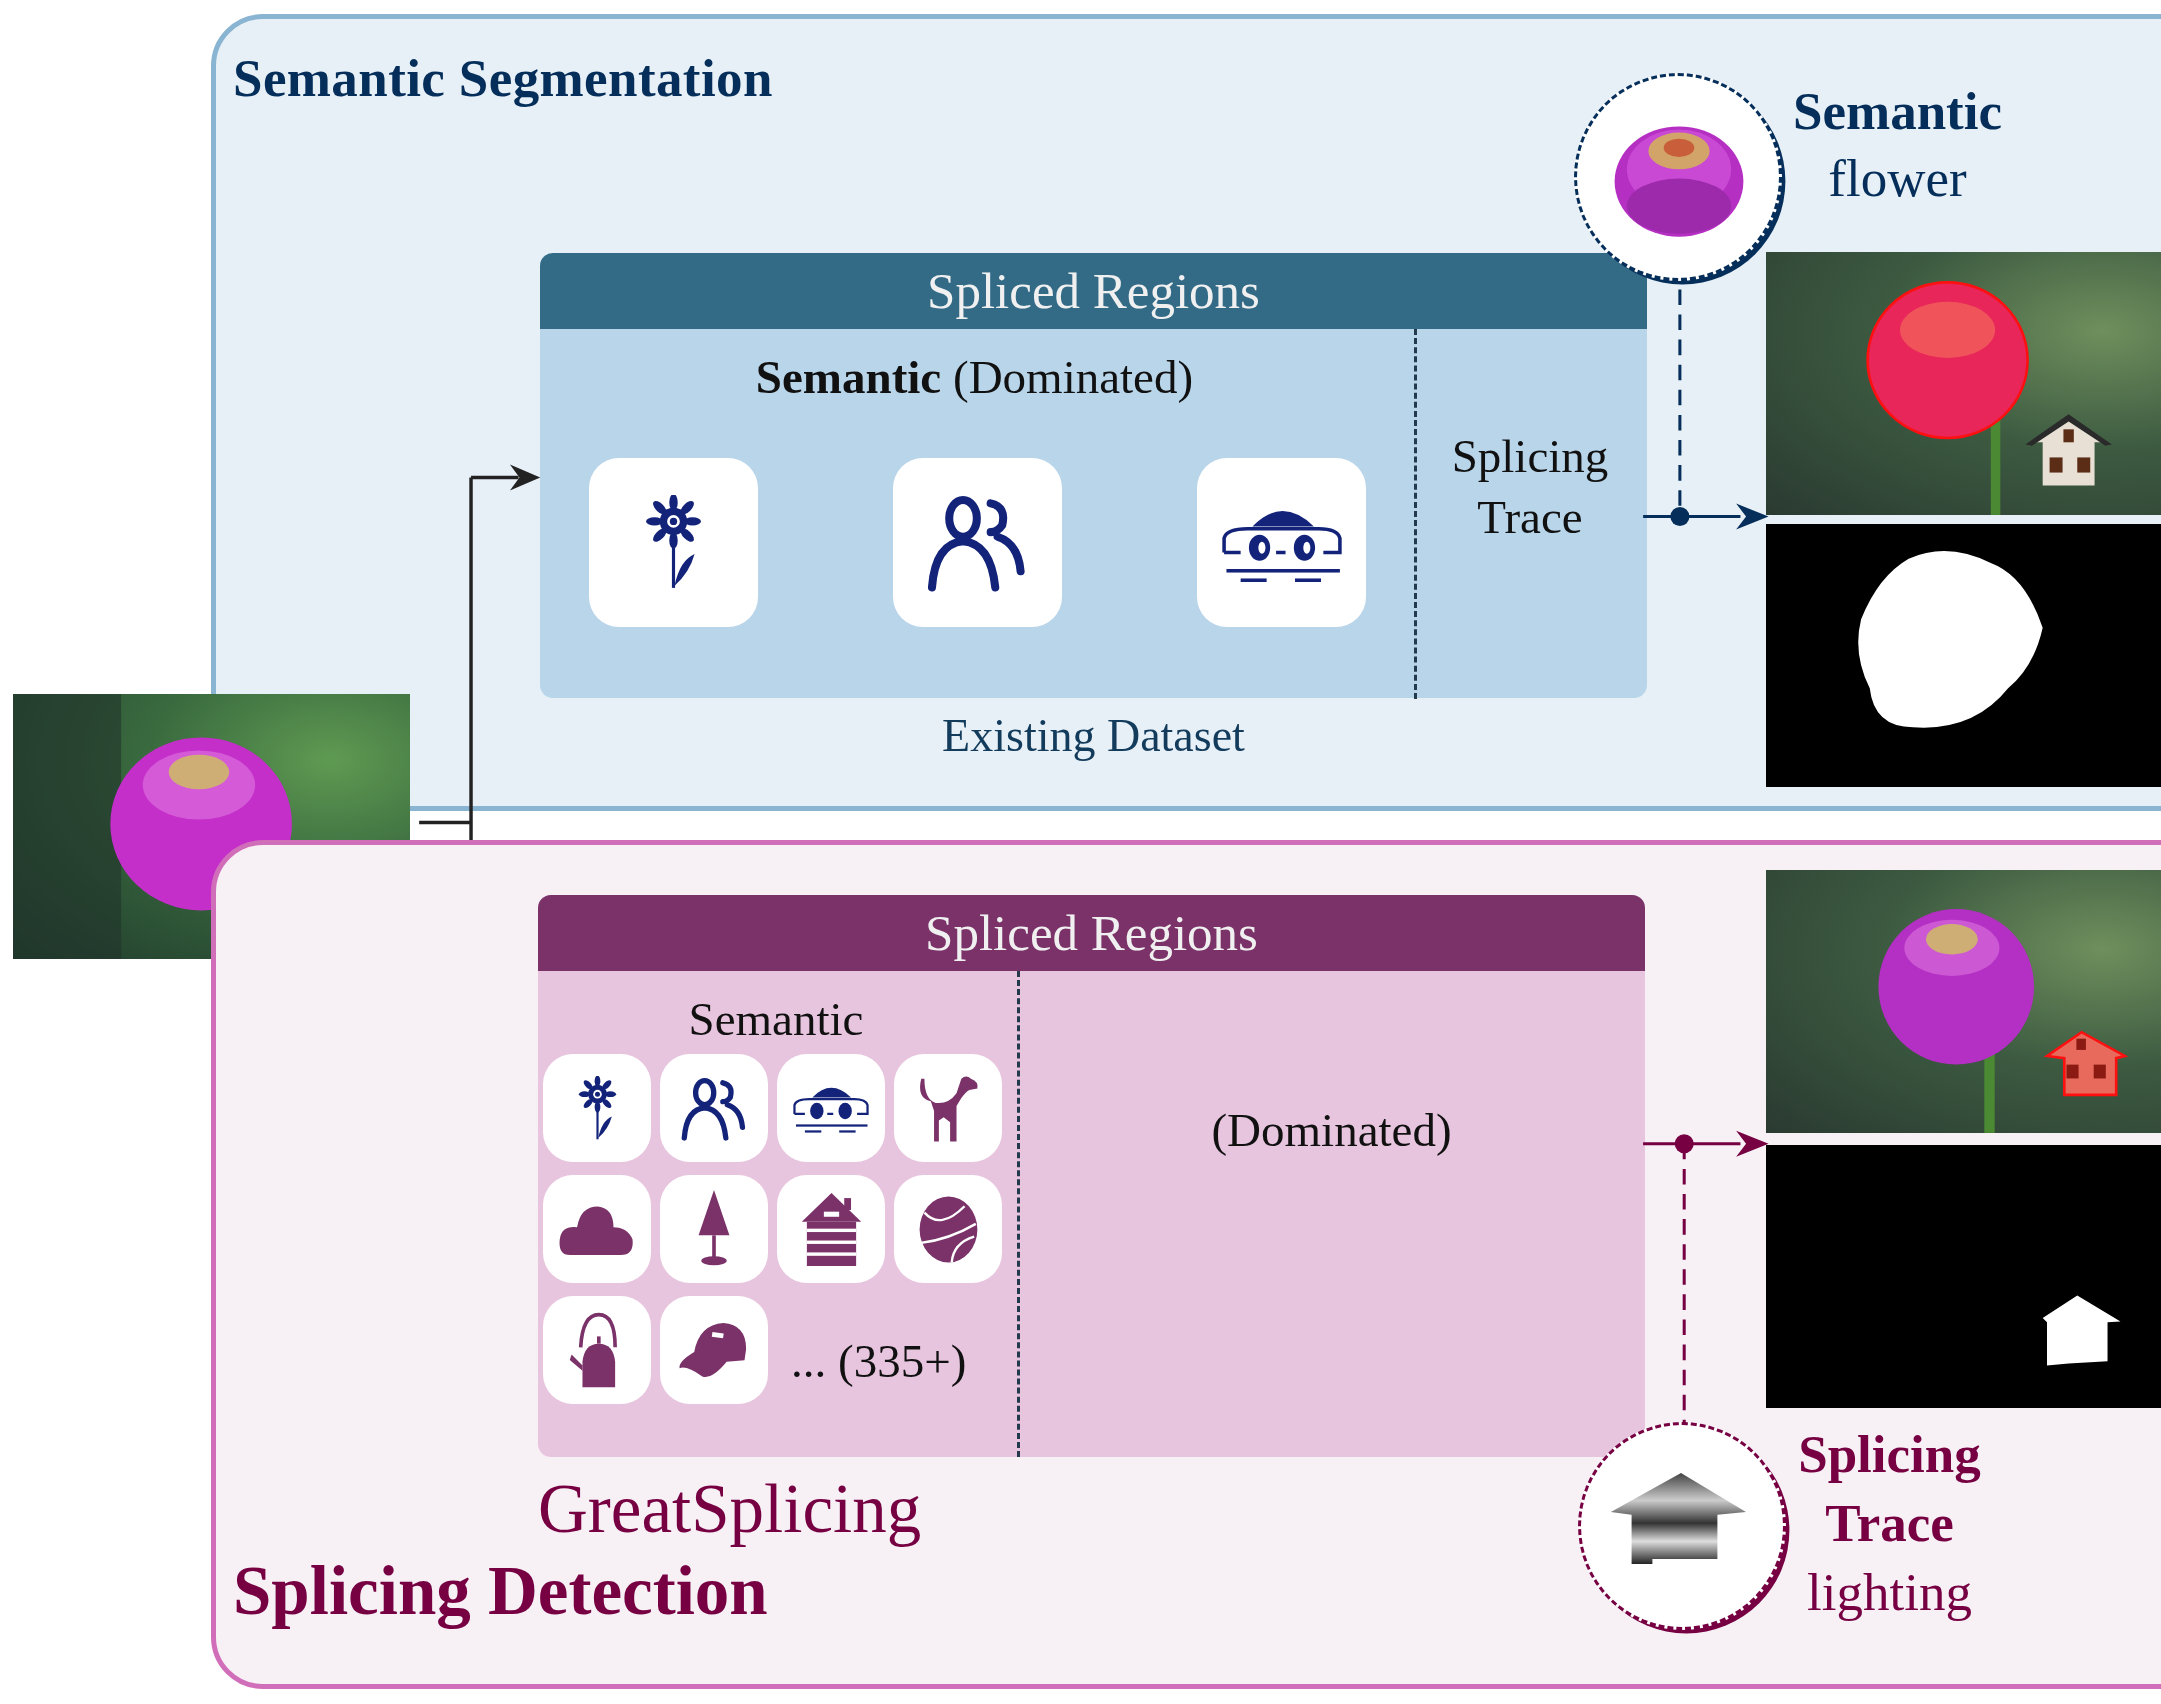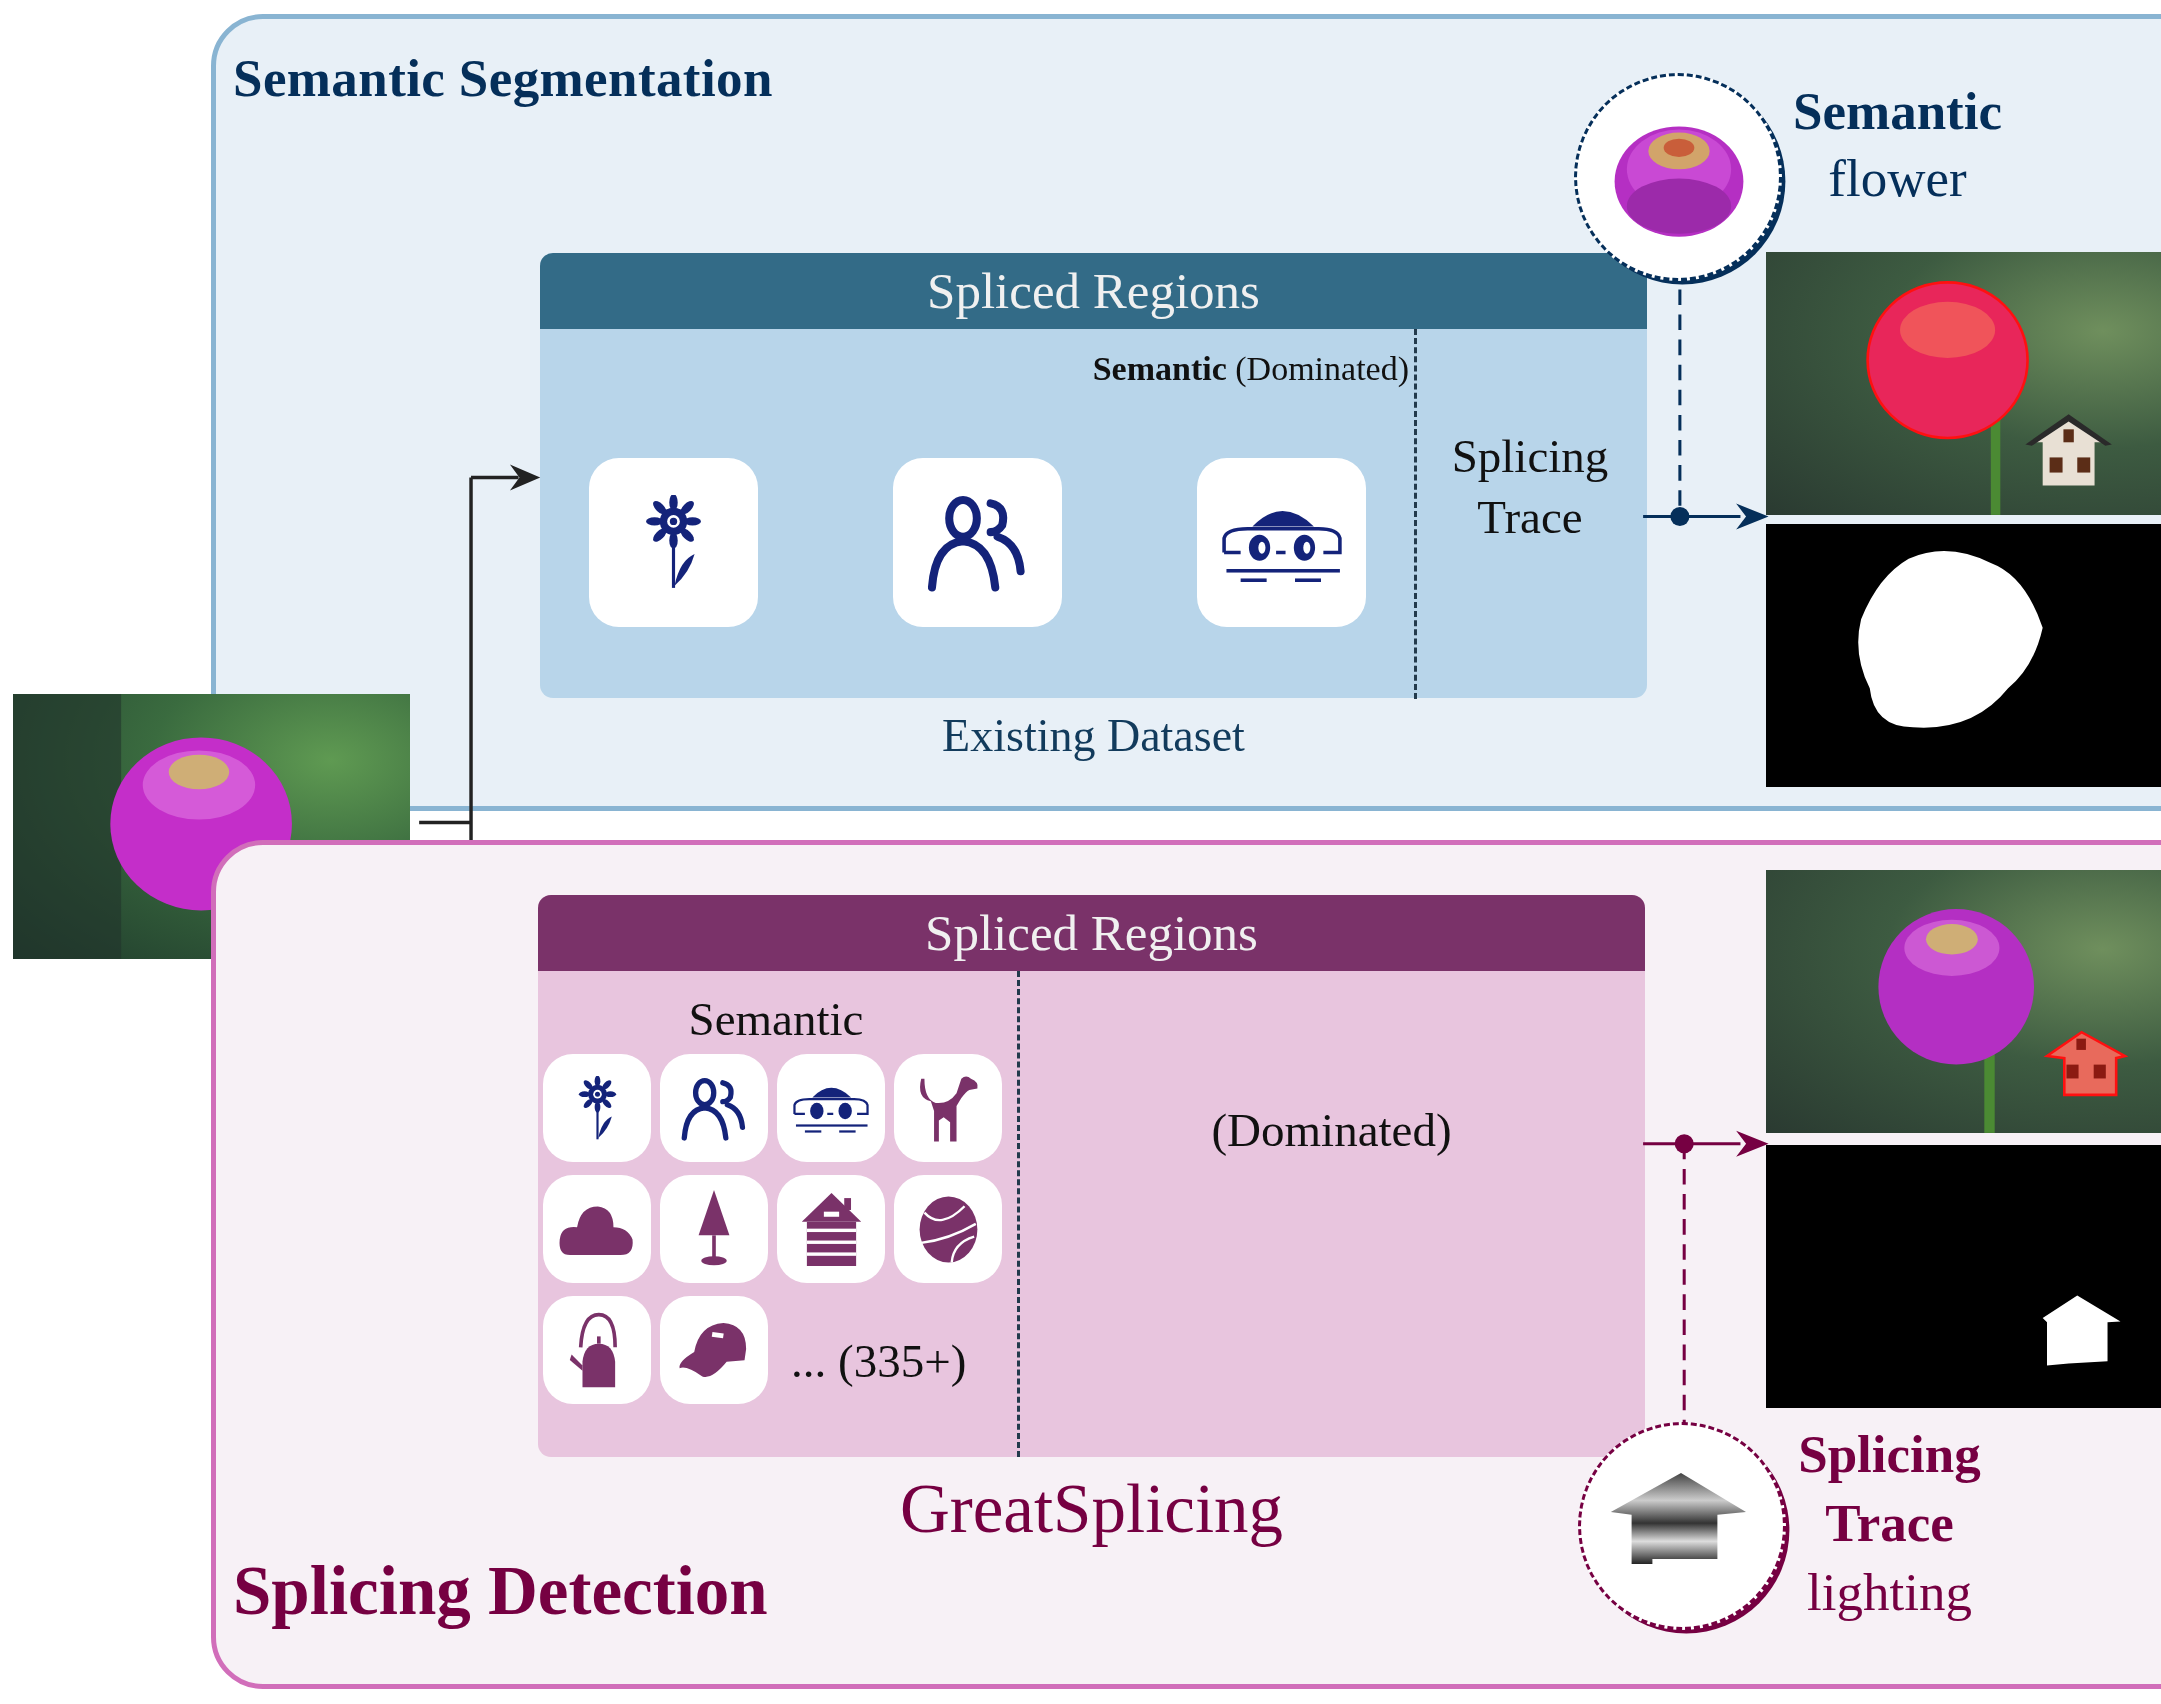--- a/index.html
+++ b/index.html
@@ -11,35 +11,35 @@
   .title-bot{left:233px;top:1552px;font-size:69px;font-weight:bold;color:#760042;white-space:nowrap;}
   .card{border-radius:13px;overflow:hidden;}
   .card-top{left:540px;top:253px;width:1107px;height:445px;background:#b8d5ea;}
   .card-top .hdr{height:76px;background:#336b87;color:#f0f0f0;font-size:51px;text-align:center;line-height:76px;}
   .card-bot{left:538px;top:895px;width:1107px;height:562px;background:#e8c5de;}
   .card-bot .hdr{height:76px;background:#7a3269;color:#f0f0f0;font-size:51px;text-align:center;line-height:76px;}
   .dash-v{border-left:3px dashed #223a4c;}
   .tile{background:#fff;border-radius:30px;display:flex;align-items:center;justify-content:center;}
   .lbl{color:#111;white-space:nowrap;}
   .dataset-top{left:540px;top:709px;width:1107px;text-align:center;font-size:46px;color:#123b5c;}
-  .dataset-bot{left:538px;top:1470px;width:1107px;text-align:center;font-size:69px;color:#760042;}
+  .dataset-bot{left:538px;top:1470px;width:1107px;text-align:left;font-size:69px;color:#760042;}
   .photo{overflow:hidden;}
   svg{display:block;}
 </style>
 </head>
 <body>
 
 <div class="abs panel-top"></div>
 <div class="abs title-top">Semantic Segmentation</div>
 
 <div class="abs card card-top">
   <div class="hdr">Spliced Regions</div>
 </div>
 <div class="abs dash-v" style="left:1414px;top:329px;height:370px;"></div>
-<div class="abs lbl" style="left:540px;top:350px;width:869px;text-align:right;font-size:34px;"><b>Semantic</b><span> (Dominated)</span></div>
+<div class="abs lbl" style="left:540px;top:350px;width:869px;text-align:center;font-size:47px;"><b>Semantic</b><span> (Dominated)</span></div>
 <div class="abs lbl" style="left:1422px;top:426px;width:216px;text-align:center;font-size:47px;line-height:61px;">
   <div>Splicing</div>
   <div>Trace</div>
 </div>
 
 <div class="abs tile" style="left:589px;top:458px;width:169px;height:169px;">
   <svg width="65" height="95" viewBox="0 0 60 90">
     <g fill="#14237a">
         <circle cx="30" cy="25" r="13"></circle>
     <g>

